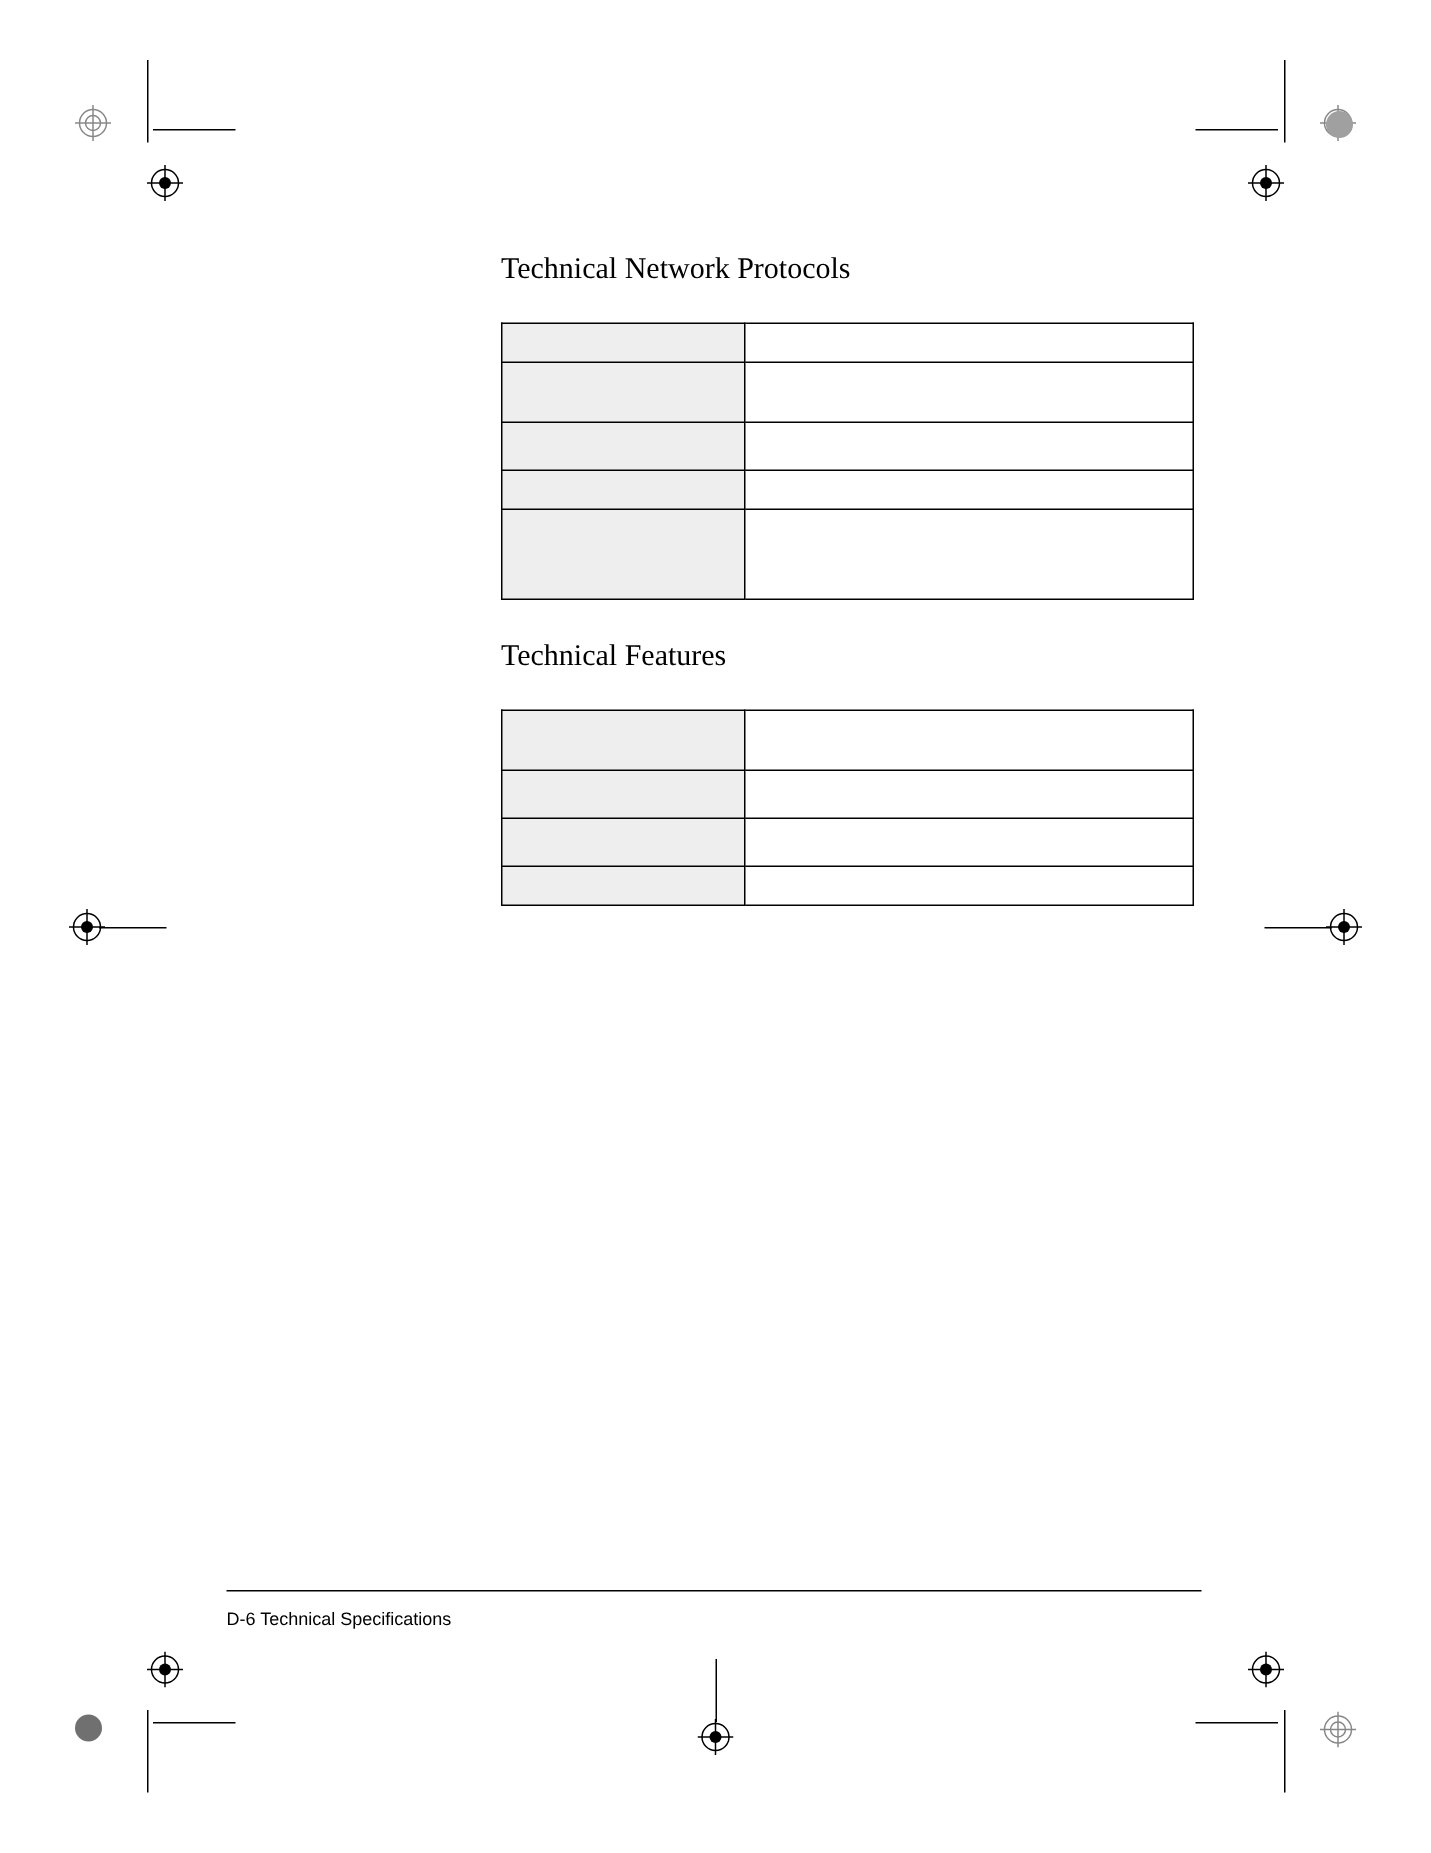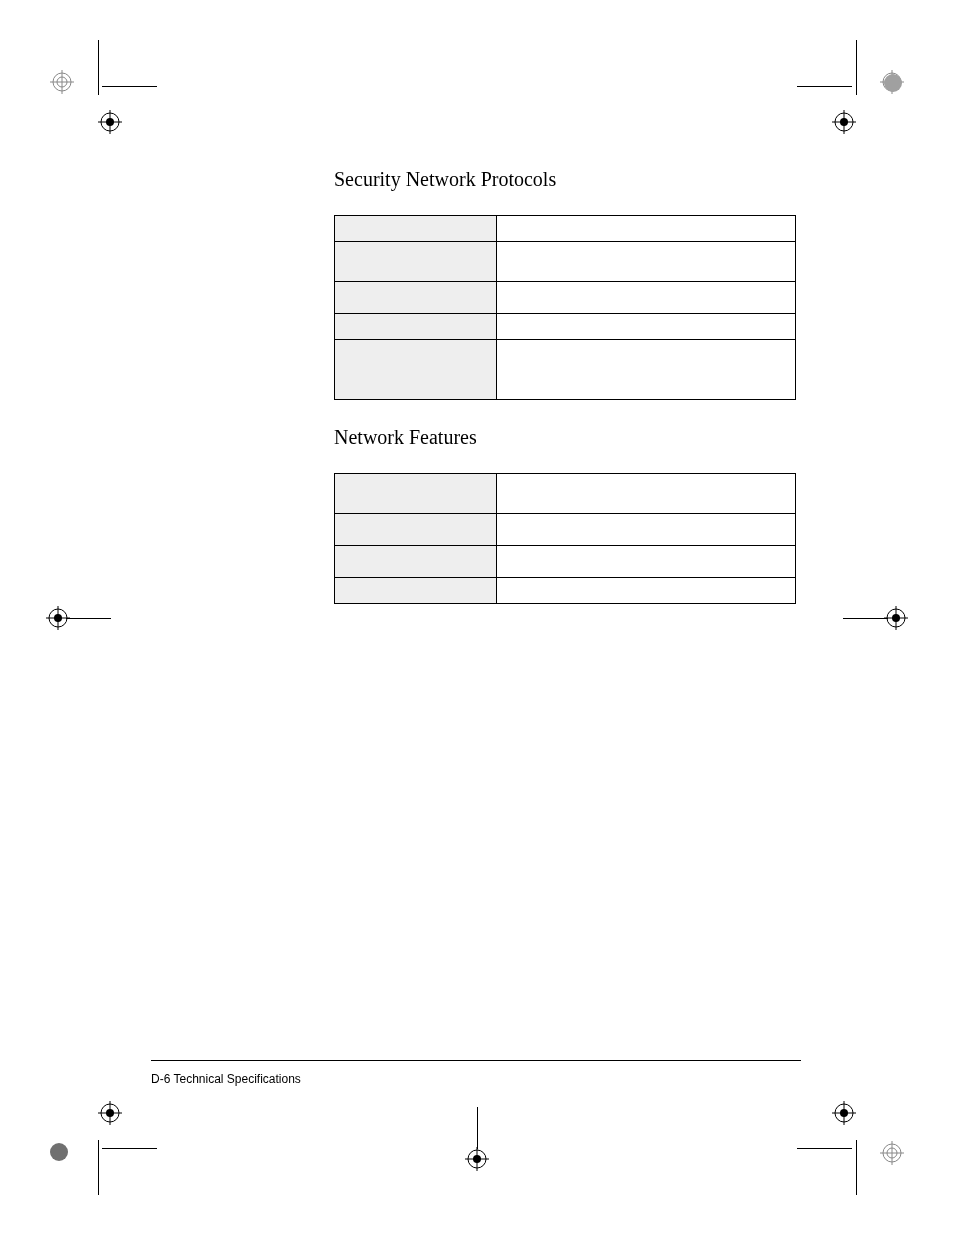--- a/index.html
+++ b/index.html
@@ -163,21 +163,21 @@
   <svg width="24" height="24" viewBox="0 0 24 24">
     <circle cx="12" cy="12" r="9" fill="none" stroke="#000" stroke-width="1"></circle>
     <circle cx="12" cy="12" r="4" fill="#000"></circle>
     <line x1="0" y1="12" x2="24" y2="12" stroke="#000" stroke-width="1"></line>
     <line x1="12" y1="0" x2="12" y2="24" stroke="#000" stroke-width="1"></line>
   </svg>
   <div style="position:absolute;width:1px;height:42px;background:#000;left:12px;top:-40px;"></div>
 </div>
 
 <div class="page-content">
-  <h2 class="section-heading">Security Network Protocols</h2>
+  <h2 class="section-heading">Technical Network Protocols</h2>
   <table class="spec-table">
     <tbody>
         <tr style="height:26px;">
       <td class="label-cell"></td>
       <td class="value-cell"></td>
     </tr>
     <tr style="height:40px;">
       <td class="label-cell"></td>
       <td class="value-cell"></td>
     </tr>
@@ -189,21 +189,21 @@
       <td class="label-cell"></td>
       <td class="value-cell"></td>
     </tr>
     <tr style="height:60px;">
       <td class="label-cell"></td>
       <td class="value-cell"></td>
     </tr>
   </tbody>
     </table>
 
-  <h2 class="section-heading second">Network Features</h2>
+  <h2 class="section-heading second">Technical Features</h2>
   <table class="spec-table">
     <tbody>
         <tr style="height:40px;">
       <td class="label-cell"></td>
       <td class="value-cell"></td>
     </tr>
     <tr style="height:32px;">
       <td class="label-cell"></td>
       <td class="value-cell"></td>
     </tr>

